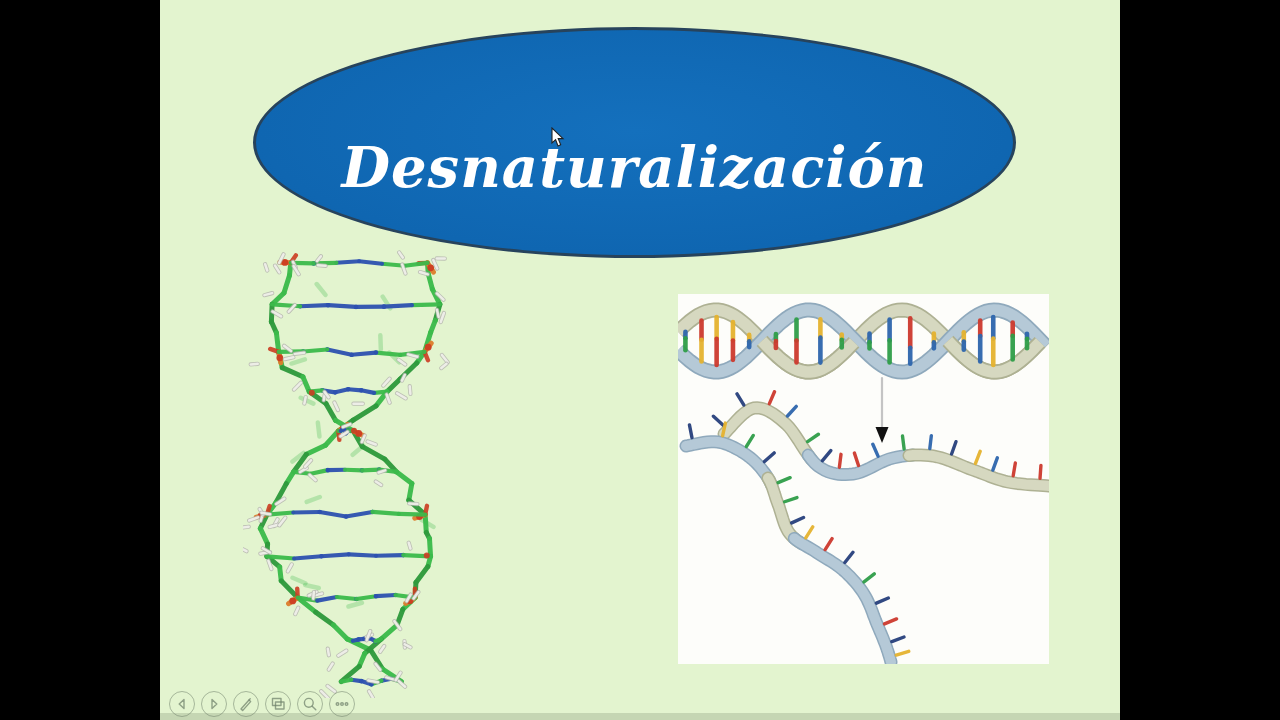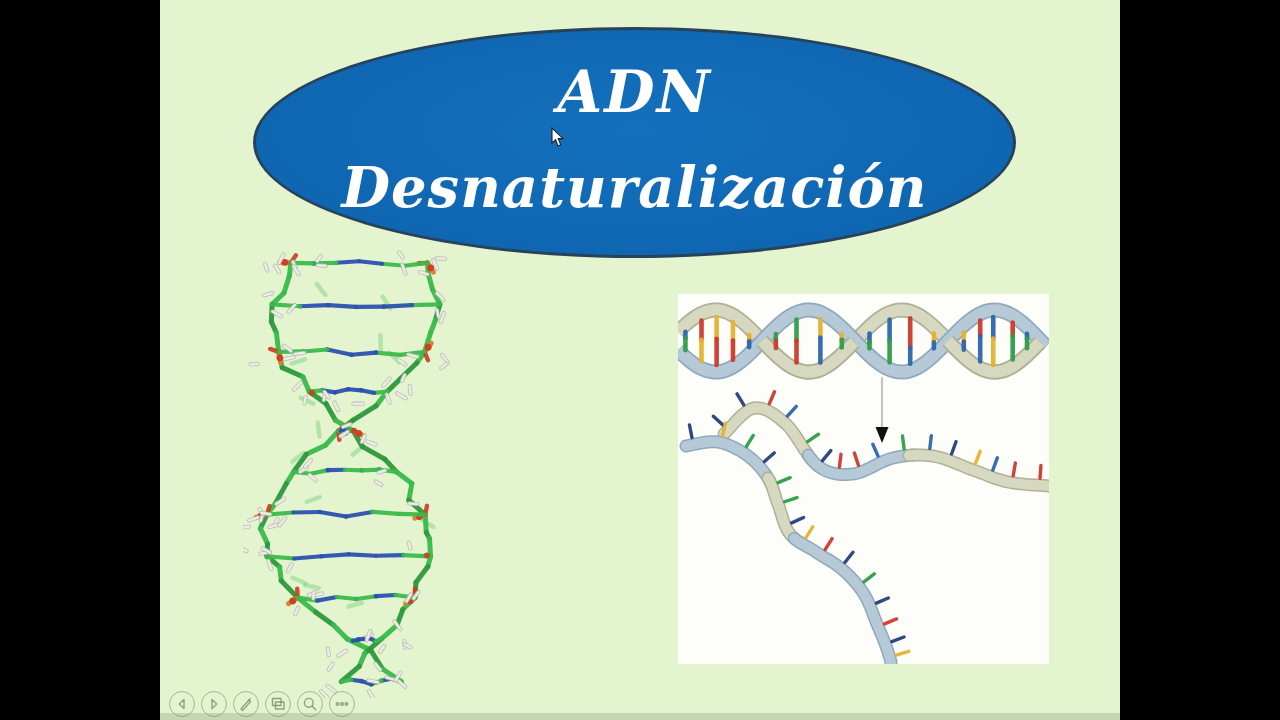--- a/index.html
+++ b/index.html
@@ -10,21 +10,21 @@
   .letterbox.right{left:1120px;width:160px;}
   .slide{position:absolute;left:160px;top:0;width:960px;height:720px;background:#e3f4cf;}
   .slide-bottom-edge{position:absolute;left:160px;top:713px;width:960px;height:7px;
                      background:rgba(150,165,135,.38);}
   .title-ellipse{position:absolute;left:253px;top:27px;width:763px;height:231px;
                  border-radius:50%;background:radial-gradient(ellipse at 50% 45%,#1470bd 0%,#0f66b1 70%,#0d5fa8 100%);
                  border:3px solid #27435c;box-sizing:border-box;}
   .title-line{position:absolute;width:100%;text-align:center;color:#fff;
               font-family:"DejaVu Serif", serif;font-style:italic;font-weight:700;}
   .title-line.l1{top:28px;font-size:58px;letter-spacing:2px;}
-  .title-line.l2{top:124px;font-size:56px;letter-spacing:1px;}
+  .title-line.l2{top:104px;font-size:56px;letter-spacing:1px;}
   .molecule{position:absolute;left:243px;top:240px;width:225px;height:458px;}
   .denat-panel{position:absolute;left:678px;top:294px;width:371px;height:370px;background:#fdfdfa;}
   .denat-panel svg{position:absolute;left:0;top:0;}
   .controls{position:absolute;left:169px;top:691px;display:flex;gap:6px;}
   .ctl{width:26px;height:26px;border-radius:50%;border:1.4px solid rgba(115,132,110,.55);
        box-sizing:border-box;display:flex;align-items:center;justify-content:center;
        background:transparent;cursor:pointer;padding:0;}
   .ctl svg{stroke:rgba(110,128,105,.72);fill:none;stroke-width:1.4;stroke-linecap:round;stroke-linejoin:round;}
   .cursor{position:absolute;z-index:50;}
 </style>
@@ -32,21 +32,20 @@
 <body>
 
 <div class="stage">
 
   <div class="slide"></div>
 
   <div class="letterbox left"></div>
   <div class="letterbox right"></div>
 
   <div class="title-ellipse">
-    <div class="title-line l1">ADN</div>
     <div class="title-line l2">Desnaturalización</div>
   </div>
 
   <svg id="molsvg" class="molecule" viewBox="0 0 225 458">
       <line x1="60.51100142300129" y1="212.94890671037138" x2="49.45229673411633" y2="221.53407127513273" stroke="#3cbb4b" stroke-width="4.5" stroke-linecap="round" opacity="0.28"></line>
       <line x1="62.40010615438223" y1="343.29194385558367" x2="49.54911330038733" y2="337.73748774660487" stroke="#3cbb4b" stroke-width="4.5" stroke-linecap="round" opacity="0.28"></line>
       <line x1="178.46328765153885" y1="279.7726996289566" x2="190.49327758485722" y2="286.9336592157898" stroke="#3cbb4b" stroke-width="4.5" stroke-linecap="round" opacity="0.28"></line>
       <line x1="61.86752773821354" y1="119.37310942448676" x2="48.504758564240674" y2="123.54880098435089" stroke="#3cbb4b" stroke-width="4.5" stroke-linecap="round" opacity="0.28"></line>
       <line x1="76.46835140883923" y1="196.49446467868984" x2="74.82321003817252" y2="182.59146105103724" stroke="#3cbb4b" stroke-width="4.5" stroke-linecap="round" opacity="0.28"></line>
       <line x1="146.26369964331388" y1="112.6017113449052" x2="156.32498368220942" y2="122.33672873002917" stroke="#3cbb4b" stroke-width="4.5" stroke-linecap="round" opacity="0.28"></line>

